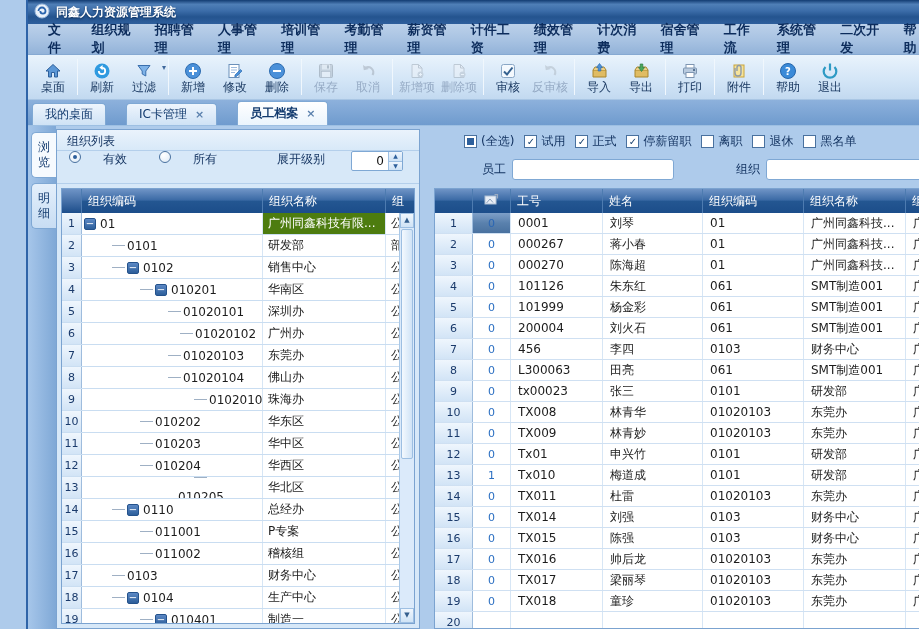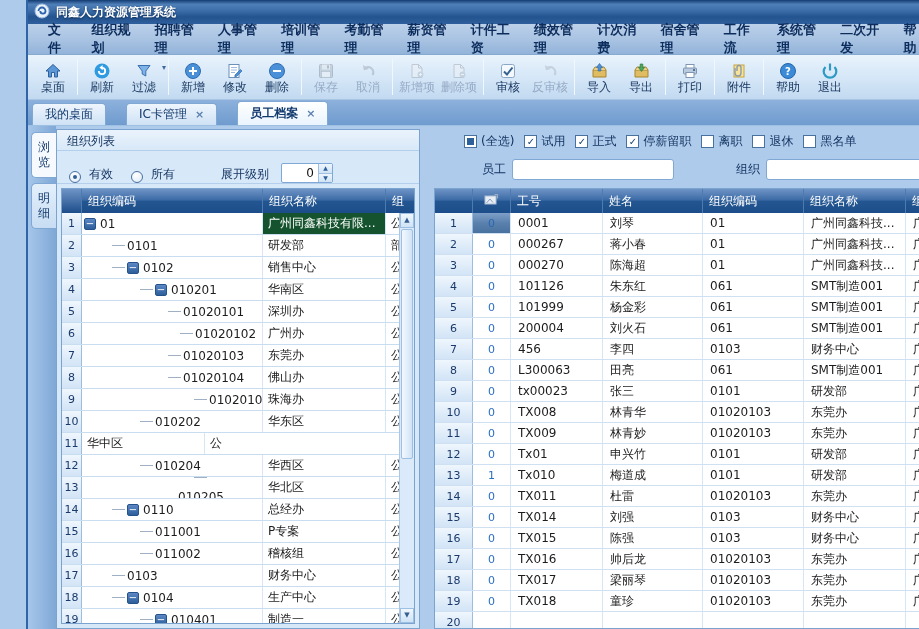--- a/index.html
+++ b/index.html
@@ -35,21 +35,21 @@
   .main { flex:1; display:flex; min-height:0; }
 
   .side-strip { width:28px; flex:0 0 28px; background:linear-gradient(90deg,#a6c6ea 0%,#7fa8d6 100%); padding-top:6px; }
   .side-tab { width:25px; margin-left:3px; margin-bottom:5px; border:1px solid #7fa8d4; border-right:none; border-radius:5px 0 0 5px; background:linear-gradient(180deg,#e4effb 0%,#c8ddf3 100%); color:#123a6e; padding:7px 0; display:flex; flex-direction:column; align-items:center; }
   .side-tab.active { background:#f6fafe; }
   .side-tab .vlabel { width:13px; line-height:15px; text-align:center; word-break:break-all; font-size:12px; }
 
   
   .org-panel { width:364px; flex:0 0 364px; margin-top:3px; background:#d7e8f8; border:1px solid #7ba3d0; display:flex; flex-direction:column; min-height:0; }
   .org-title { height:21px; flex:0 0 21px; padding:3px 8px 16px 10px; font-size:12px; color:#10305e; background:linear-gradient(180deg,#eaf3fc,#d8e9f8); border-bottom:1px solid #b4cfeb; }
-  .org-controls { height:33px; flex:0 0 33px; display:flex; align-items:flex-end; padding:0 12px; gap:8px; color:#10305e; border-bottom:1px solid #b4cfeb; }
+  .org-controls { height:33px; flex:0 0 33px; display:flex; align-items:flex-start; padding:0 12px; gap:22px; color:#10305e; border-bottom:1px solid #b4cfeb; }
   .radio { width:12px; height:12px; border-radius:50%; border:1px solid #49719f; background:radial-gradient(circle at 35% 30%,#ffffff,#dce9f6); display:inline-block; position:relative; flex:0 0 12px; }
   .radio.checked::after { content:''; position:absolute; inset:3px; border-radius:50%; background:#2d5f9b; }
   .rlabel { margin-right:10px; }
   .expand-label { margin-left:28px; }
   .spin-box { display:flex; border:1px solid #7fa8d4; background:#fff; border-radius:2px; height:20px; margin-left:4px; }
   .spin-val { width:36px; text-align:right; padding:2px 4px; font-size:12px; color:#111; }
   .spin-btns { display:flex; flex-direction:column; width:14px; border-left:1px solid #9dbfe2; }
   .spin-b { flex:1; font-size:6px; line-height:8px; text-align:center; color:#2d5f9b; background:linear-gradient(180deg,#eef5fd,#cfe3f6); }
   .spin-b + .spin-b { border-top:1px solid #9dbfe2; }
 
@@ -57,21 +57,21 @@
   .grid-header { display:flex; height:24px; flex:0 0 24px; background:linear-gradient(180deg,#6f94c6 0%,#3c6ba6 45%,#235691 52%,#1c4d8a 100%); color:#fff; }
   .grid-header > div { display:flex; align-items:center; padding-left:6px; border-right:1px solid #4d7bb0; overflow:hidden; white-space:nowrap; }
   .tree-content { flex:1; display:flex; min-height:0; }
   .tree-body { flex:1; overflow:hidden; }
   .tree-row { display:flex; height:22px; border-bottom:1px solid #c9ddf1; background:#fff; }
   .tr-num { width:20px; flex:0 0 20px; background:linear-gradient(180deg,#eff6fd,#d2e4f6); border-right:1px solid #9ebcdd; color:#1a3a6b; font-size:11px; display:flex; align-items:center; justify-content:center; }
   .tr-code { width:181px; flex:0 0 181px; border-right:1px solid #d7e6f5; display:flex; align-items:center; font-size:12px; color:#1c1c1c; overflow:hidden; white-space:nowrap; }
   .hline { width:13px; flex:0 0 13px; border-top:1px solid #9fb0c4; margin-right:2px; }
   .expand { width:12px; height:12px; flex:0 0 12px; background:linear-gradient(180deg,#5c88c4,#2d5f9b); border:1px solid #24528c; border-radius:2px; color:#fff; font-size:10px; line-height:10px; text-align:center; margin-right:4px; }
   .tr-name { width:123px; flex:0 0 123px; border-right:1px solid #d7e6f5; padding-left:5px; display:flex; align-items:center; color:#1c1c1c; overflow:hidden; white-space:nowrap; }
-  .tr-name.selected { background:#14532d; color:#fff; }
+  .tr-name.selected { background:#4d7c0f; color:#fff; }
   .tr-extra { flex:1; padding-left:5px; display:flex; align-items:center; color:#1c1c1c; overflow:hidden; white-space:nowrap; }
   .vscroll { width:15px; flex:0 0 15px; background:#dbeafa; border-left:1px solid #aac8e6; display:flex; flex-direction:column; }
   .sc-btn { height:15px; flex:0 0 15px; background:linear-gradient(180deg,#f0f7fe,#cfe3f6); border:1px solid #9dbfe2; font-size:7px; color:#35608f; text-align:center; line-height:13px; }
   .sc-thumb { height:56%; margin:1px; background:linear-gradient(90deg,#f4f9fe,#cfe3f6); border:1px solid #9dbfe2; border-radius:2px; }
   .sc-track { flex:1; }
 
   .splitter { width:14px; flex:0 0 14px; }
 
   
   .emp-panel { flex:1; margin-top:3px; display:flex; flex-direction:column; min-width:0; min-height:0; position:relative; }
@@ -459,20 +459,24 @@
                 <div class="tr-num">10</div>
                 <div class="tr-code" style="padding-left: 58px;">
                   <span class="hline"></span>
                   <span>010202</span>
                 </div>
                 <div class="tr-name">华东区</div>
                 <div class="tr-extra">公</div>
               </div>
               <div class="tree-row">
                 <div class="tr-num">11</div>
+                <div class="tr-code" style="padding-left: 58px;">
+                  <span class="hline"></span>
+                  <span>010203</span>
+                </div>
                 <div class="tr-name">华中区</div>
                 <div class="tr-extra">公</div>
               </div>
               <div class="tree-row">
                 <div class="tr-num">12</div>
                 <div class="tr-code" style="padding-left: 58px;">
                   <span class="hline"></span>
                   <span>010204</span>
                 </div>
                 <div class="tr-name">华西区</div>

